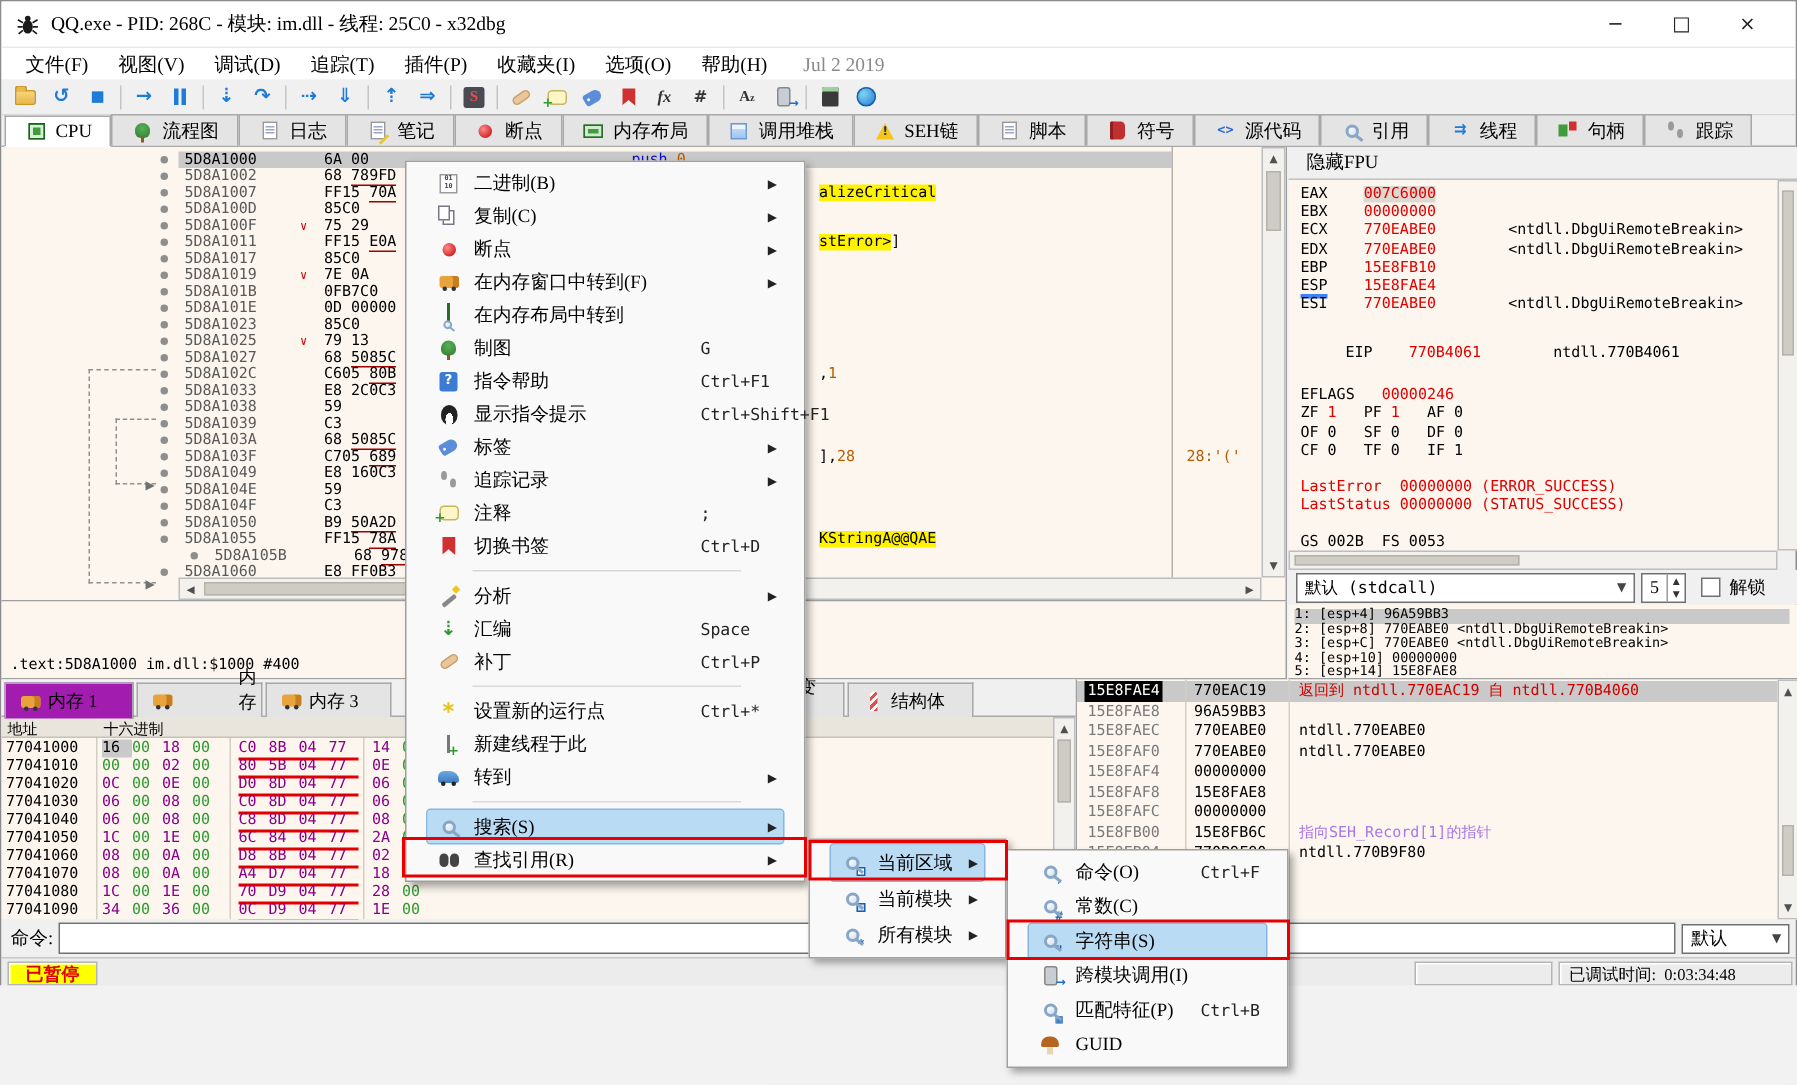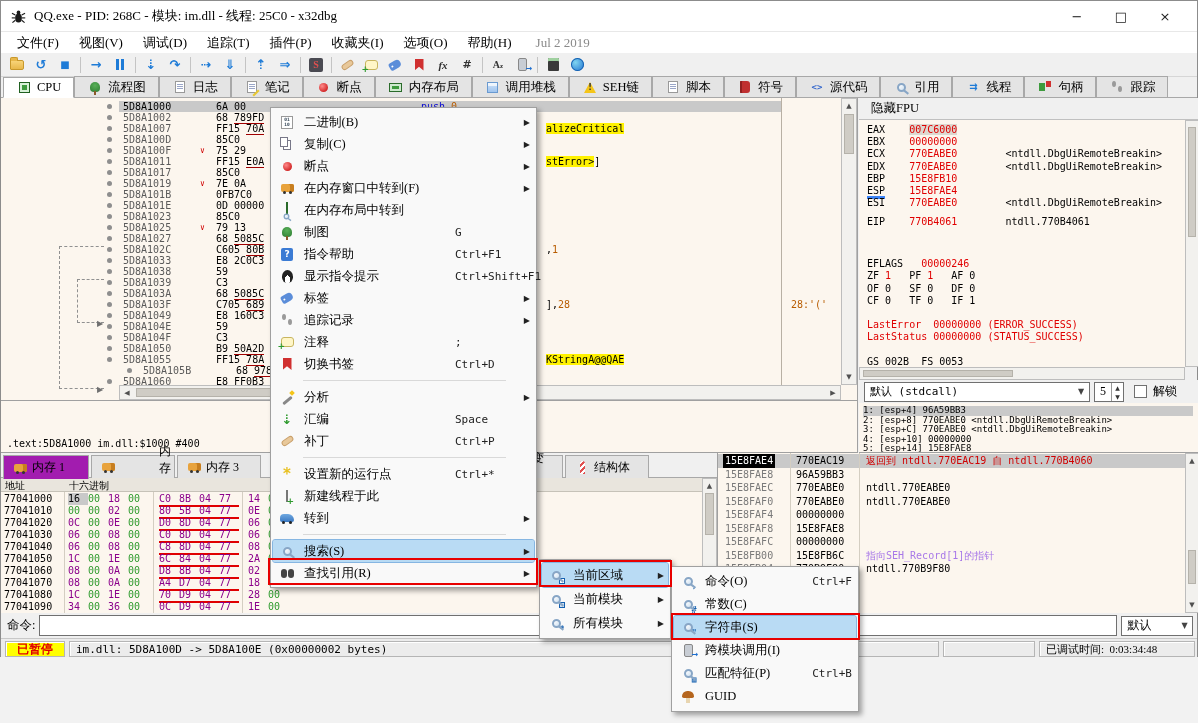--- a/index.html
+++ b/index.html
@@ -108,21 +108,21 @@
 
   
   .cmdrow{position:absolute;left:0;top:612px;width:100%;height:25px;background:#F0F0F0;display:flex;align-items:center;padding:0 2px}
   .cmdlabel{font-size:12.5px;padding:0 4px}
   .cmdinput{width:1078px;height:21px;background:#FFF;border:1px solid #707070;font-size:12px;padding:0 4px}
   .statusbar{position:absolute;left:0;top:637px;width:100%;height:20px;background:#ECECEC;border-top:1px solid #C8C8C8}
   .seg{position:absolute;top:2px;height:16px;border:1px solid #B5B5B5;box-shadow:inset 1px 1px 0 #FFF;display:flex;align-items:center;padding:0 6px;font-size:12px}
   .seg.pause{background:#FFFF00;color:#E00000;font-weight:bold;justify-content:center}
 
   
-  .menu{position:absolute;background:#F9F9F9;border:1px solid #A0A0A0;box-shadow:3px 3px 5px rgba(0,0,0,.35);padding:3px 2px;z-index:50}
+  .menu{position:absolute;background:#F9F9F9;border:1px solid #A0A0A0;box-shadow:3px 3px 5px rgba(0,0,0,.35);padding:3px 14px;z-index:50}
   #ctxmenu{left:270px;top:107px;width:267px}
   #submenu1{left:539px;top:559px;width:132px;z-index:60}
   #submenu2{left:671px;top:566px;width:188px;z-index:70}
   .mi{display:flex;align-items:center;height:22px;padding:0 4px 0 6px;font-size:12.5px}
   #submenu1 .mi{height:24px}
   #submenu2 .mi{height:23px}
   .mi .lbl{margin-left:9px}
   .mi .sc2{margin-left:auto;font-size:11px;color:#222;font-family:"DejaVu Sans Mono",monospace}
   #ctxmenu .mi .sc2{position:absolute;left:182px}
   #ctxmenu .mi{position:relative}
@@ -520,21 +520,21 @@
   </div>
   <div class="pane regs-body" id="regsbody">
       <div class="rrow mono" style="top: 4px;"><span class="b">EAX    </span><span class="vh">007C6000</span></div>
       <div class="rrow mono" style="top: 16.2px;"><span class="b">EBX    </span><span class="v">00000000</span></div>
       <div class="rrow mono" style="top: 28.4px;"><span class="b">ECX    </span><span class="v">770EABE0</span><span class="b">        </span><span class="b">&lt;ntdll.DbgUiRemoteBreakin&gt;</span></div>
       <div class="rrow mono" style="top: 40.6px;"><span class="b">EDX    </span><span class="v">770EABE0</span><span class="b">        </span><span class="b">&lt;ntdll.DbgUiRemoteBreakin&gt;</span></div>
       <div class="rrow mono" style="top: 52.8px;"><span class="b">EBP    </span><span class="v">15E8FB10</span></div>
       <div class="rrow mono" style="top: 65px;"><span class="bu">ESP</span><span class="b">    </span><span class="v">15E8FAE4</span></div>
       <div class="rrow mono" style="top: 77.2px;"><span class="b">ESI    </span><span class="v">770EABE0</span><span class="b">        </span><span class="b">&lt;ntdll.DbgUiRemoteBreakin&gt;</span></div>
       <div class="rrow mono" style="top: 101.6px;"></div>
-      <div class="rrow mono" style="top: 96px;"><span class="b">EIP    </span><span class="v">770B4061</span><span class="b">        </span><span class="b">ntdll.770B4061</span></div>
+      <div class="rrow mono" style="top: 110px; margin-left: 30px;"><span class="b">EIP    </span><span class="v">770B4061</span><span class="b">        </span><span class="b">ntdll.770B4061</span></div>
       <div class="rrow mono" style="top: 126px;"></div>
       <div class="rrow mono" style="top: 138.2px;"><span class="b">EFLAGS   </span><span class="v">00000246</span></div>
       <div class="rrow mono" style="top: 150.4px;"><span class="b">ZF </span><span class="v">1</span><span class="b">   PF </span><span class="v">1</span><span class="b">   AF 0</span></div>
       <div class="rrow mono" style="top: 162.6px;"><span class="b">OF 0   SF 0   DF 0</span></div>
       <div class="rrow mono" style="top: 174.8px;"><span class="b">CF 0   TF 0   IF 1</span></div>
       <div class="rrow mono" style="top: 187px;"></div>
       <div class="rrow mono" style="top: 199.2px;"><span class="v">LastError  00000000 (ERROR_SUCCESS)</span></div>
       <div class="rrow mono" style="top: 211.4px;"><span class="v">LastStatus 00000000 (STATUS_SUCCESS)</span></div>
       <div class="rrow mono" style="top: 223.6px;"></div>
       <div class="rrow mono" style="top: 235.8px;"><span class="b">GS 002B  FS 0053</span></div>
@@ -653,23 +653,20 @@
     <div class="combo" style="width:72px;margin-left:4px">
       <span>默认</span>
       <span class="arr">▼</span>
     </div>
   </div>
 
   <div class="statusbar">
     <div class="seg pause" style="left:4px;width:60px">
       <span>已暂停</span>
     </div>
-    <div class="seg" style="left:68px;width:870px">
-      <span class="mono" style="font-size:11px">im.dll: 5D8A100D -&gt; 5D8A100E (0x00000002 bytes)</span>
-    </div>
     <div class="seg" style="left:942px;width:92px"></div>
     <div class="seg" style="left:1038px;width:156px">
       <span class="mono" style="font-size:11px;font-family:'Liberation Serif',serif;white-space:pre">已调试时间:  0:03:34:48</span>
     </div>
   </div>
 
 </div>
 
 <div class="desktop"></div>
 

